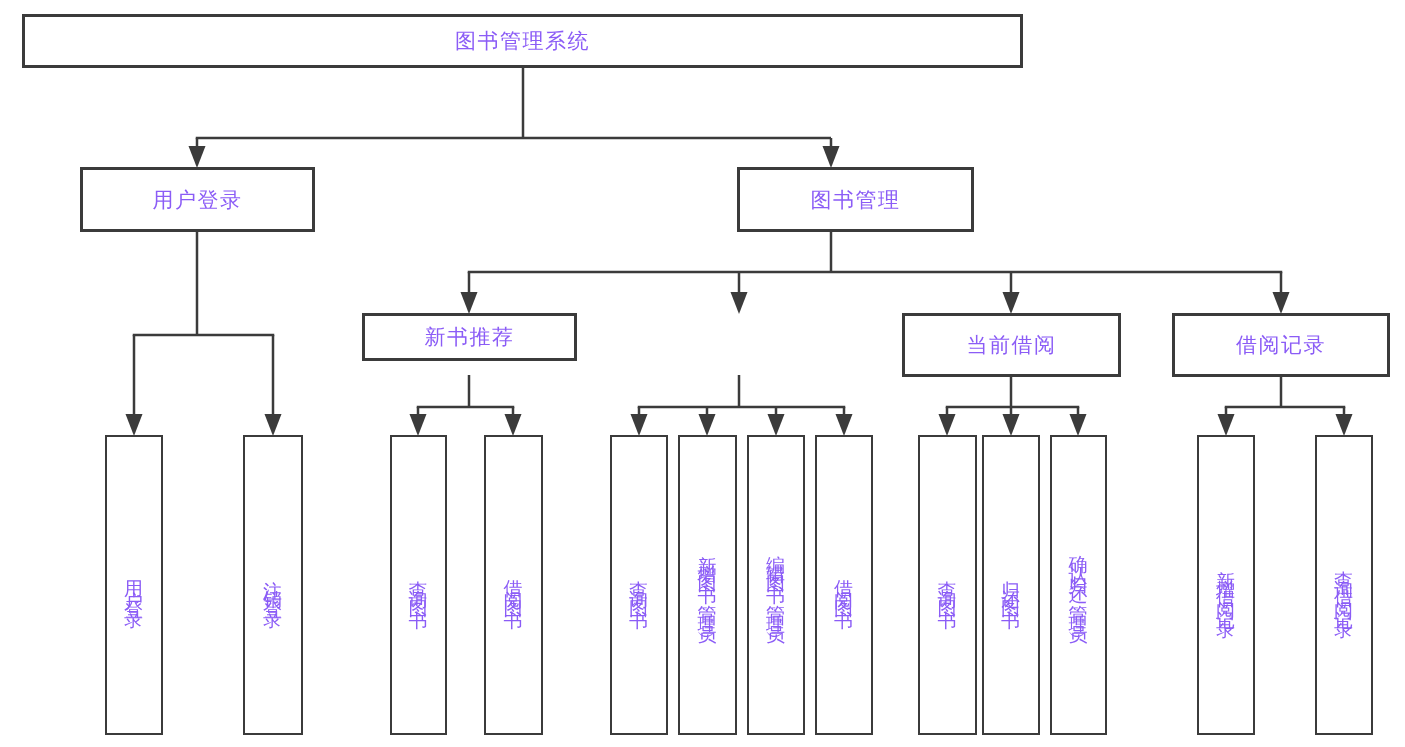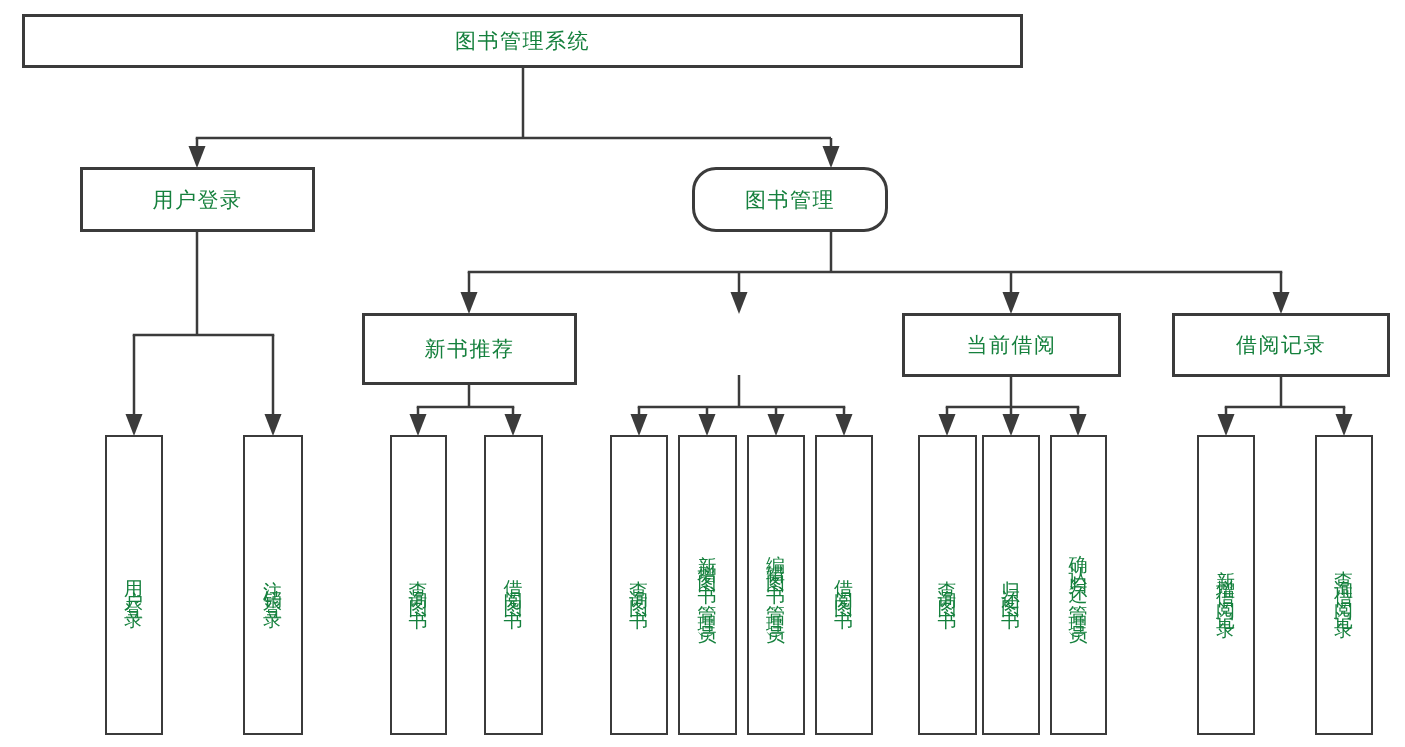--- a/index.html
+++ b/index.html
@@ -31,21 +31,21 @@
     stroke: none;
   }
   .node {
     position: absolute;
     box-sizing: border-box;
     background: #ffffff;
     border: 3px solid #3b3b3b;
     display: flex;
     align-items: center;
     justify-content: center;
-    color: #15803d;
+    color: #8b5cf6;
     z-index: 2;
   }
   .node .lbl {
     font-size: 21px;
     letter-spacing: 1.5px;
     white-space: nowrap;
   }
   .node.leaf {
     border-width: 2.5px;
   }
@@ -148,25 +148,25 @@
     </g>
   </svg>
 
   <div class="node" style="left:22px; top:14px; width:1001px; height:54px;">
     <span class="lbl">图书管理系统</span>
   </div>
 
   <div class="node" style="left:80px; top:167px; width:235px; height:65px;">
     <span class="lbl">用户登录</span>
   </div>
-  <div class="node" style="left:692px; top:167px; width:196px; height:65px;border-radius:24px;">
+  <div class="node" style="left:737px; top:167px; width:237px; height:65px;">
     <span class="lbl">图书管理</span>
   </div>
 
-  <div class="node" style="left:362px; top:313px; width:215px; height:72px;">
+  <div class="node" style="left:362px; top:313px; width:215px; height:48px;">
     <span class="lbl">新书推荐</span>
   </div>
   <div class="node" style="left:902px; top:313px; width:219px; height:64px;">
     <span class="lbl">当前借阅</span>
   </div>
   <div class="node" style="left:1172px; top:313px; width:218px; height:64px;">
     <span class="lbl">借阅记录</span>
   </div>
 
   <div class="node leaf" style="left:105px; top:435px; width:58px; height:300px;">

